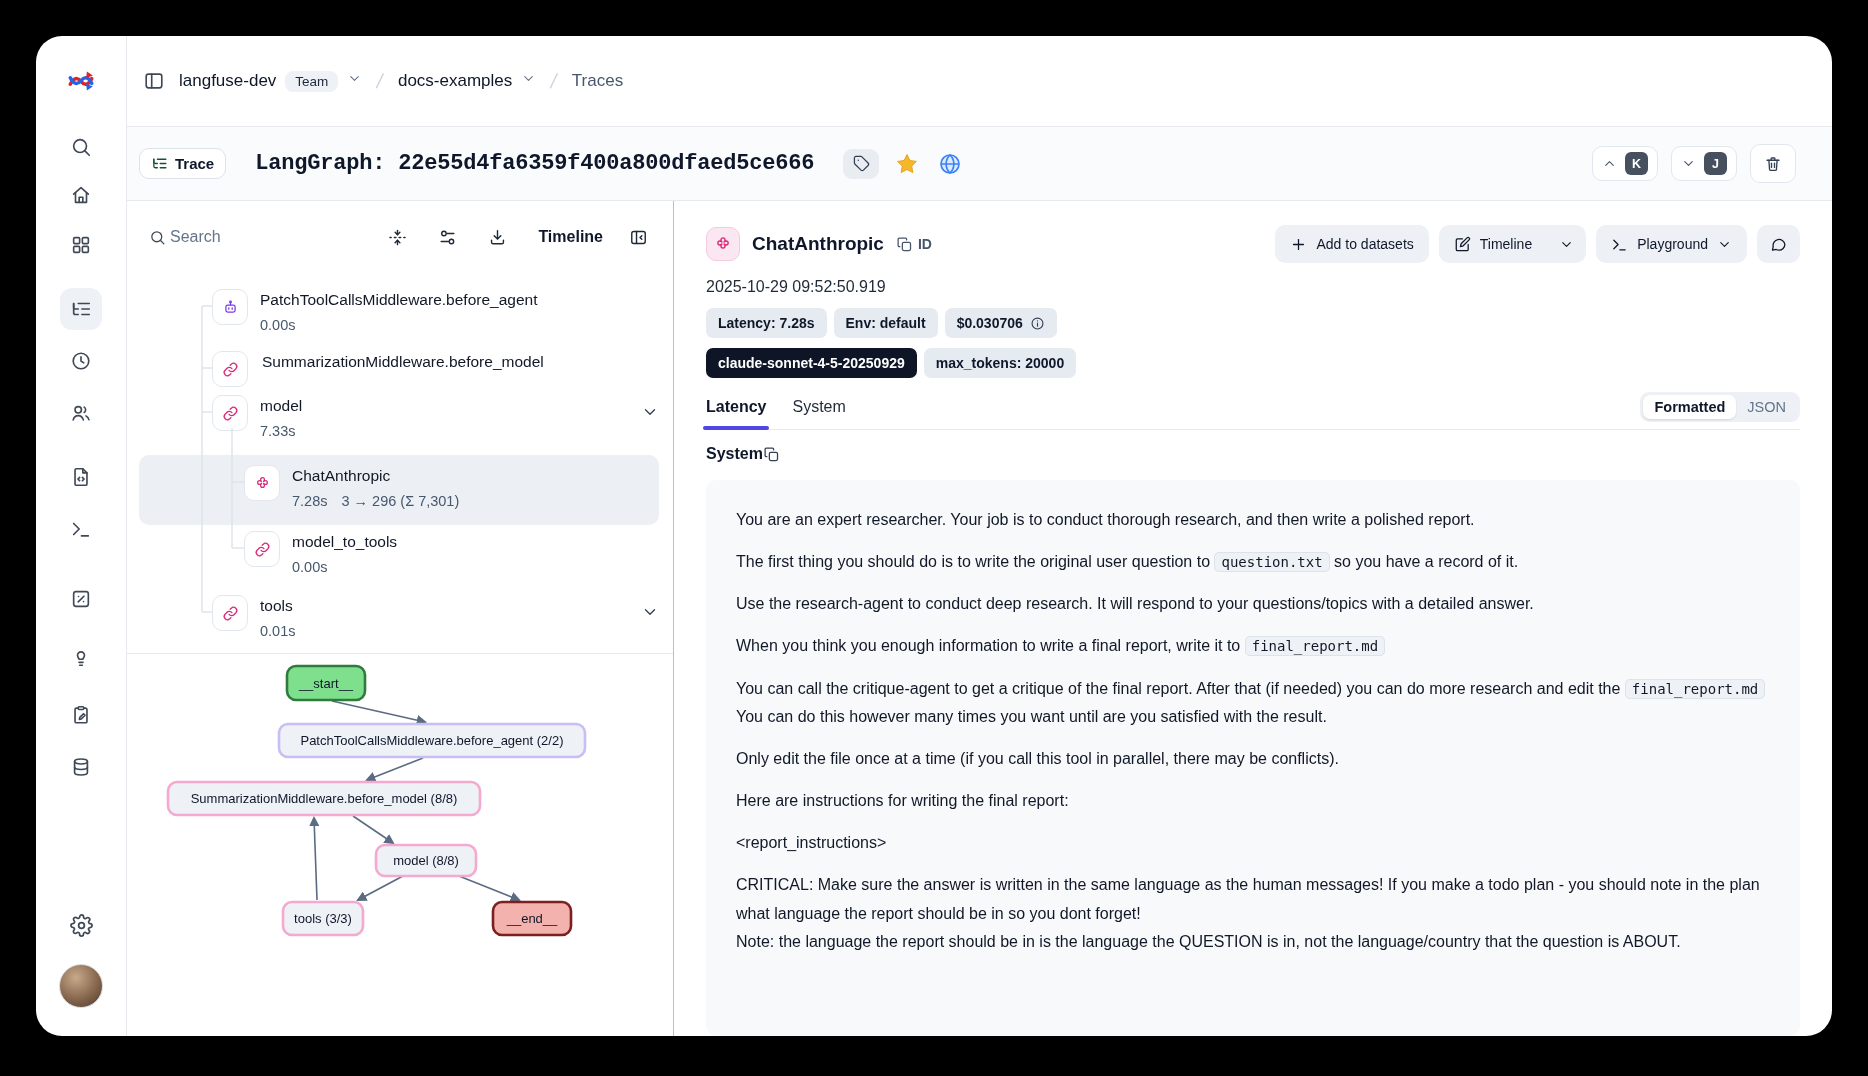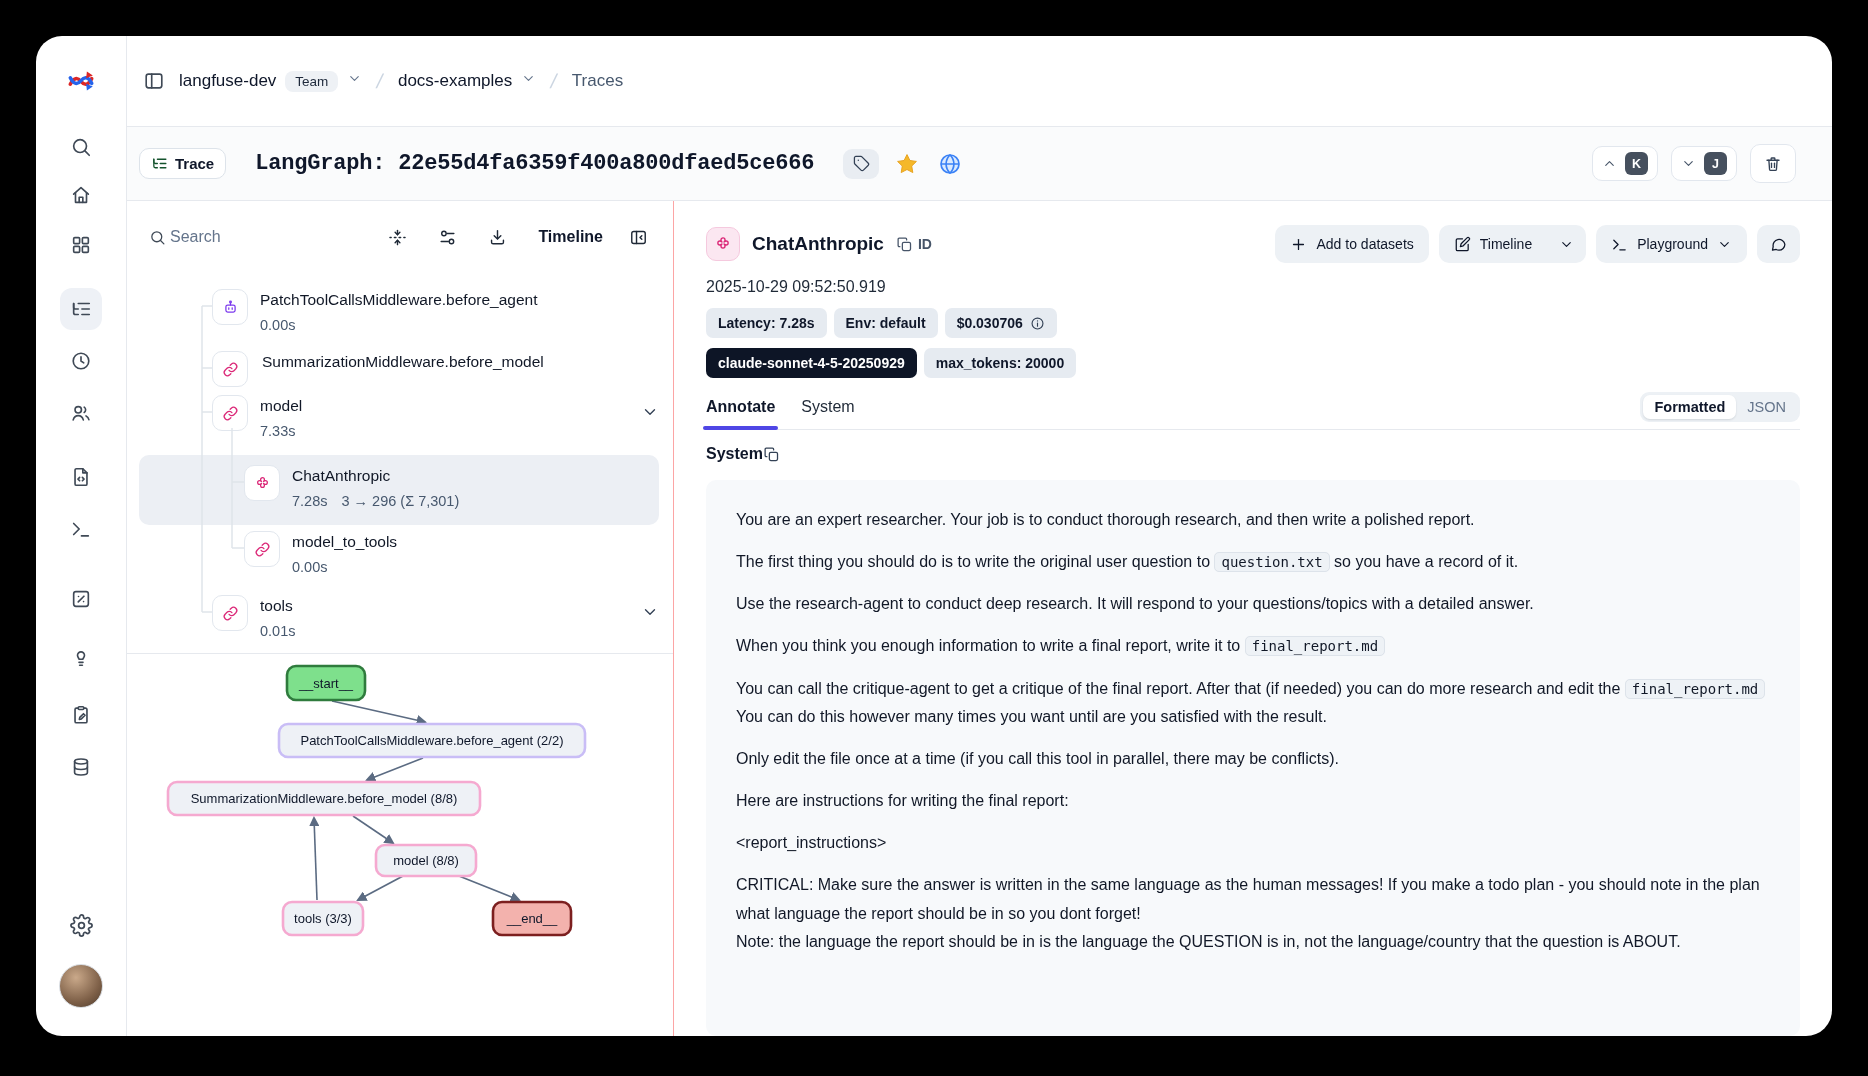--- a/index.html
+++ b/index.html
@@ -619,21 +619,21 @@
               </span>
             </span>
           </div>
         <div class="badge-row" style="margin-top:10px;">
           <span class="badge dark">claude-sonnet-4-5-20250929</span>
           <span class="badge">max_tokens: 20000</span>
         </div>
 
         <div class="tabs-row">
           <div class="tabs" id="tabs">
-              <span class="tab active">Annotate</span>
+              <span class="tab active">Latency</span>
               <span class="tab">System</span>
             </div>
           <div class="seg" id="format-toggle">
               <span class="seg-opt active">Formatted</span>
               <span class="seg-opt">JSON</span>
             </div>
         </div>
 
         <div class="sys-row">
           <span class="sys-title">System</span>

